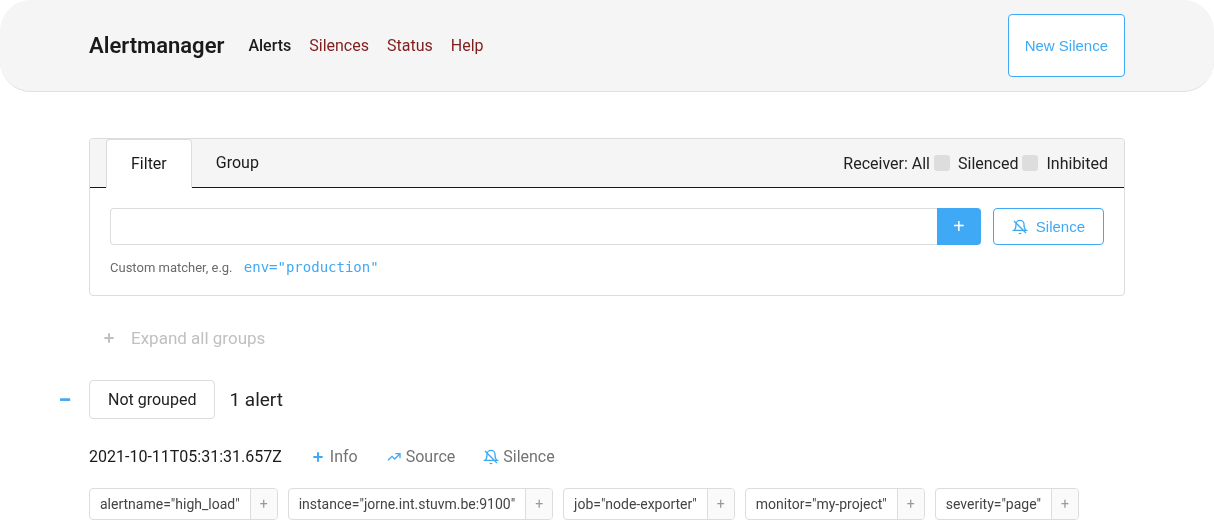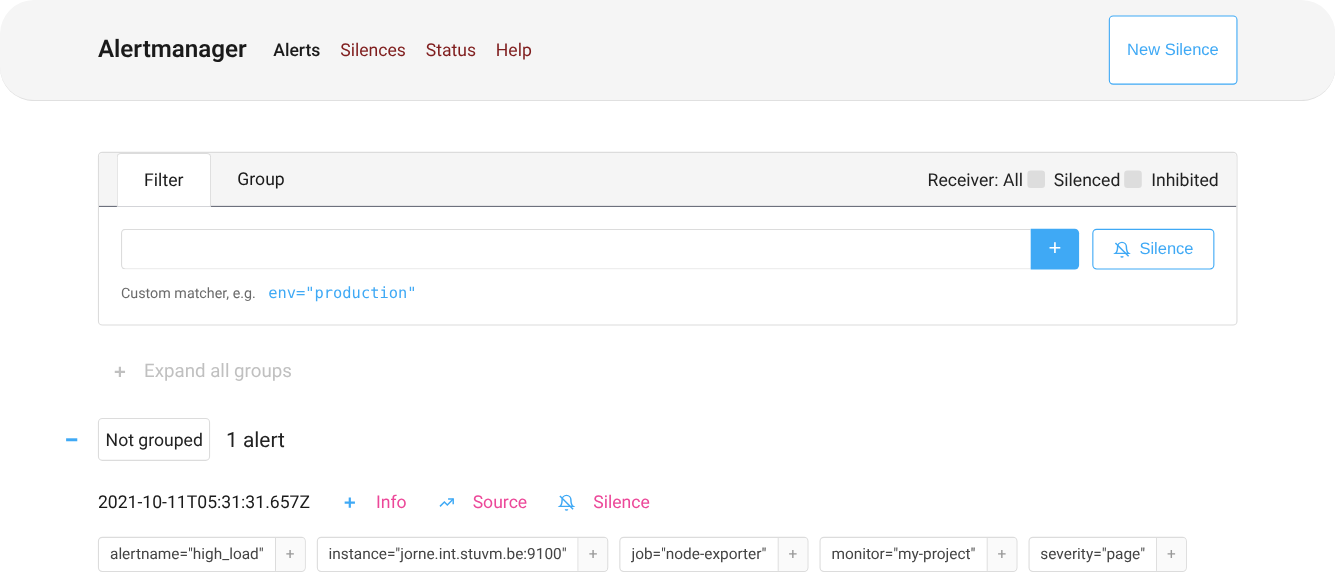--- a/index.html
+++ b/index.html
@@ -24,25 +24,25 @@
     .filter-row { display: flex; gap: 12px; align-items: stretch; }
     .filter-input-group { flex: 1; display: flex; }
     .filter-input { flex: 1; border: 1px solid #dcdcdc; border-right: none; border-radius: 4px 0 0 4px; padding: 9px 12px; font-size: 15px; background: #fff; }
     .btn-add { background: #3fa9f5; color: #fff; border: none; padding: 0 16px; border-radius: 0 4px 4px 0; font-size: 20px; cursor: pointer; display: flex; align-items: center; justify-content: center; }
     .btn-silence-outline { border: 1px solid #3fa9f5; color: #3fa9f5; background: #fff; padding: 0 18px; border-radius: 4px; font-size: 15px; cursor: pointer; display: flex; align-items: center; gap: 8px; }
     .hint { font-size: 13px; color: #6a6a6a; margin-top: 14px; }
     .hint-example { color: #3fa9f5; font-family: "Menlo", monospace; margin-left: 8px; font-size: 14px; }
     .expand-all { display: inline-flex; align-items: center; gap: 14px; padding: 8px 12px; margin-top: 24px; color: #c0c0c0; font-size: 17px; cursor: pointer; }
     .group-row { display: flex; align-items: center; gap: 14px; margin-top: 24px; margin-left: -34px; }
     .collapse-btn { color: #3fa9f5; font-size: 24px; cursor: pointer; font-weight: bold; line-height: 1; width: 20px; text-align: center; }
-    .group-label { border: 1px solid #dcdcdc; border-radius: 4px; padding: 9px 6px; font-size: 16px; }
+    .group-label { border: 1px solid #dcdcdc; border-radius: 4px; padding: 9px 18px; font-size: 16px; }
     .alert-count { font-size: 19px; }
     .alert-row { display: flex; align-items: flex-start; gap: 28px; margin-top: 28px; font-size: 16px; }
     .timestamp { color: #1a1a1a; }
-    .action-link { color: #ec4899; display: inline-flex; align-items: center; gap: 16px; cursor: pointer; }
+    .action-link { color: #737373; display: inline-flex; align-items: center; gap: 4px; cursor: pointer; }
     .tags-row { display: flex; flex-wrap: wrap; gap: 10px; margin-top: 22px; }
     .tag-group { display: inline-flex; border: 1px solid #dcdcdc; border-radius: 4px; overflow: hidden; }
     .tag-text { padding: 7px 10px; font-size: 14px; color: #444; border-right: 1px solid #dcdcdc; }
     .tag-add { padding: 7px 9px; font-size: 14px; color: #999; background: #fafafa; cursor: pointer; }
     svg.icon { width: 16px; height: 16px; }
   </style>
 </head>
 <body>
 
 <div class="navbar">

